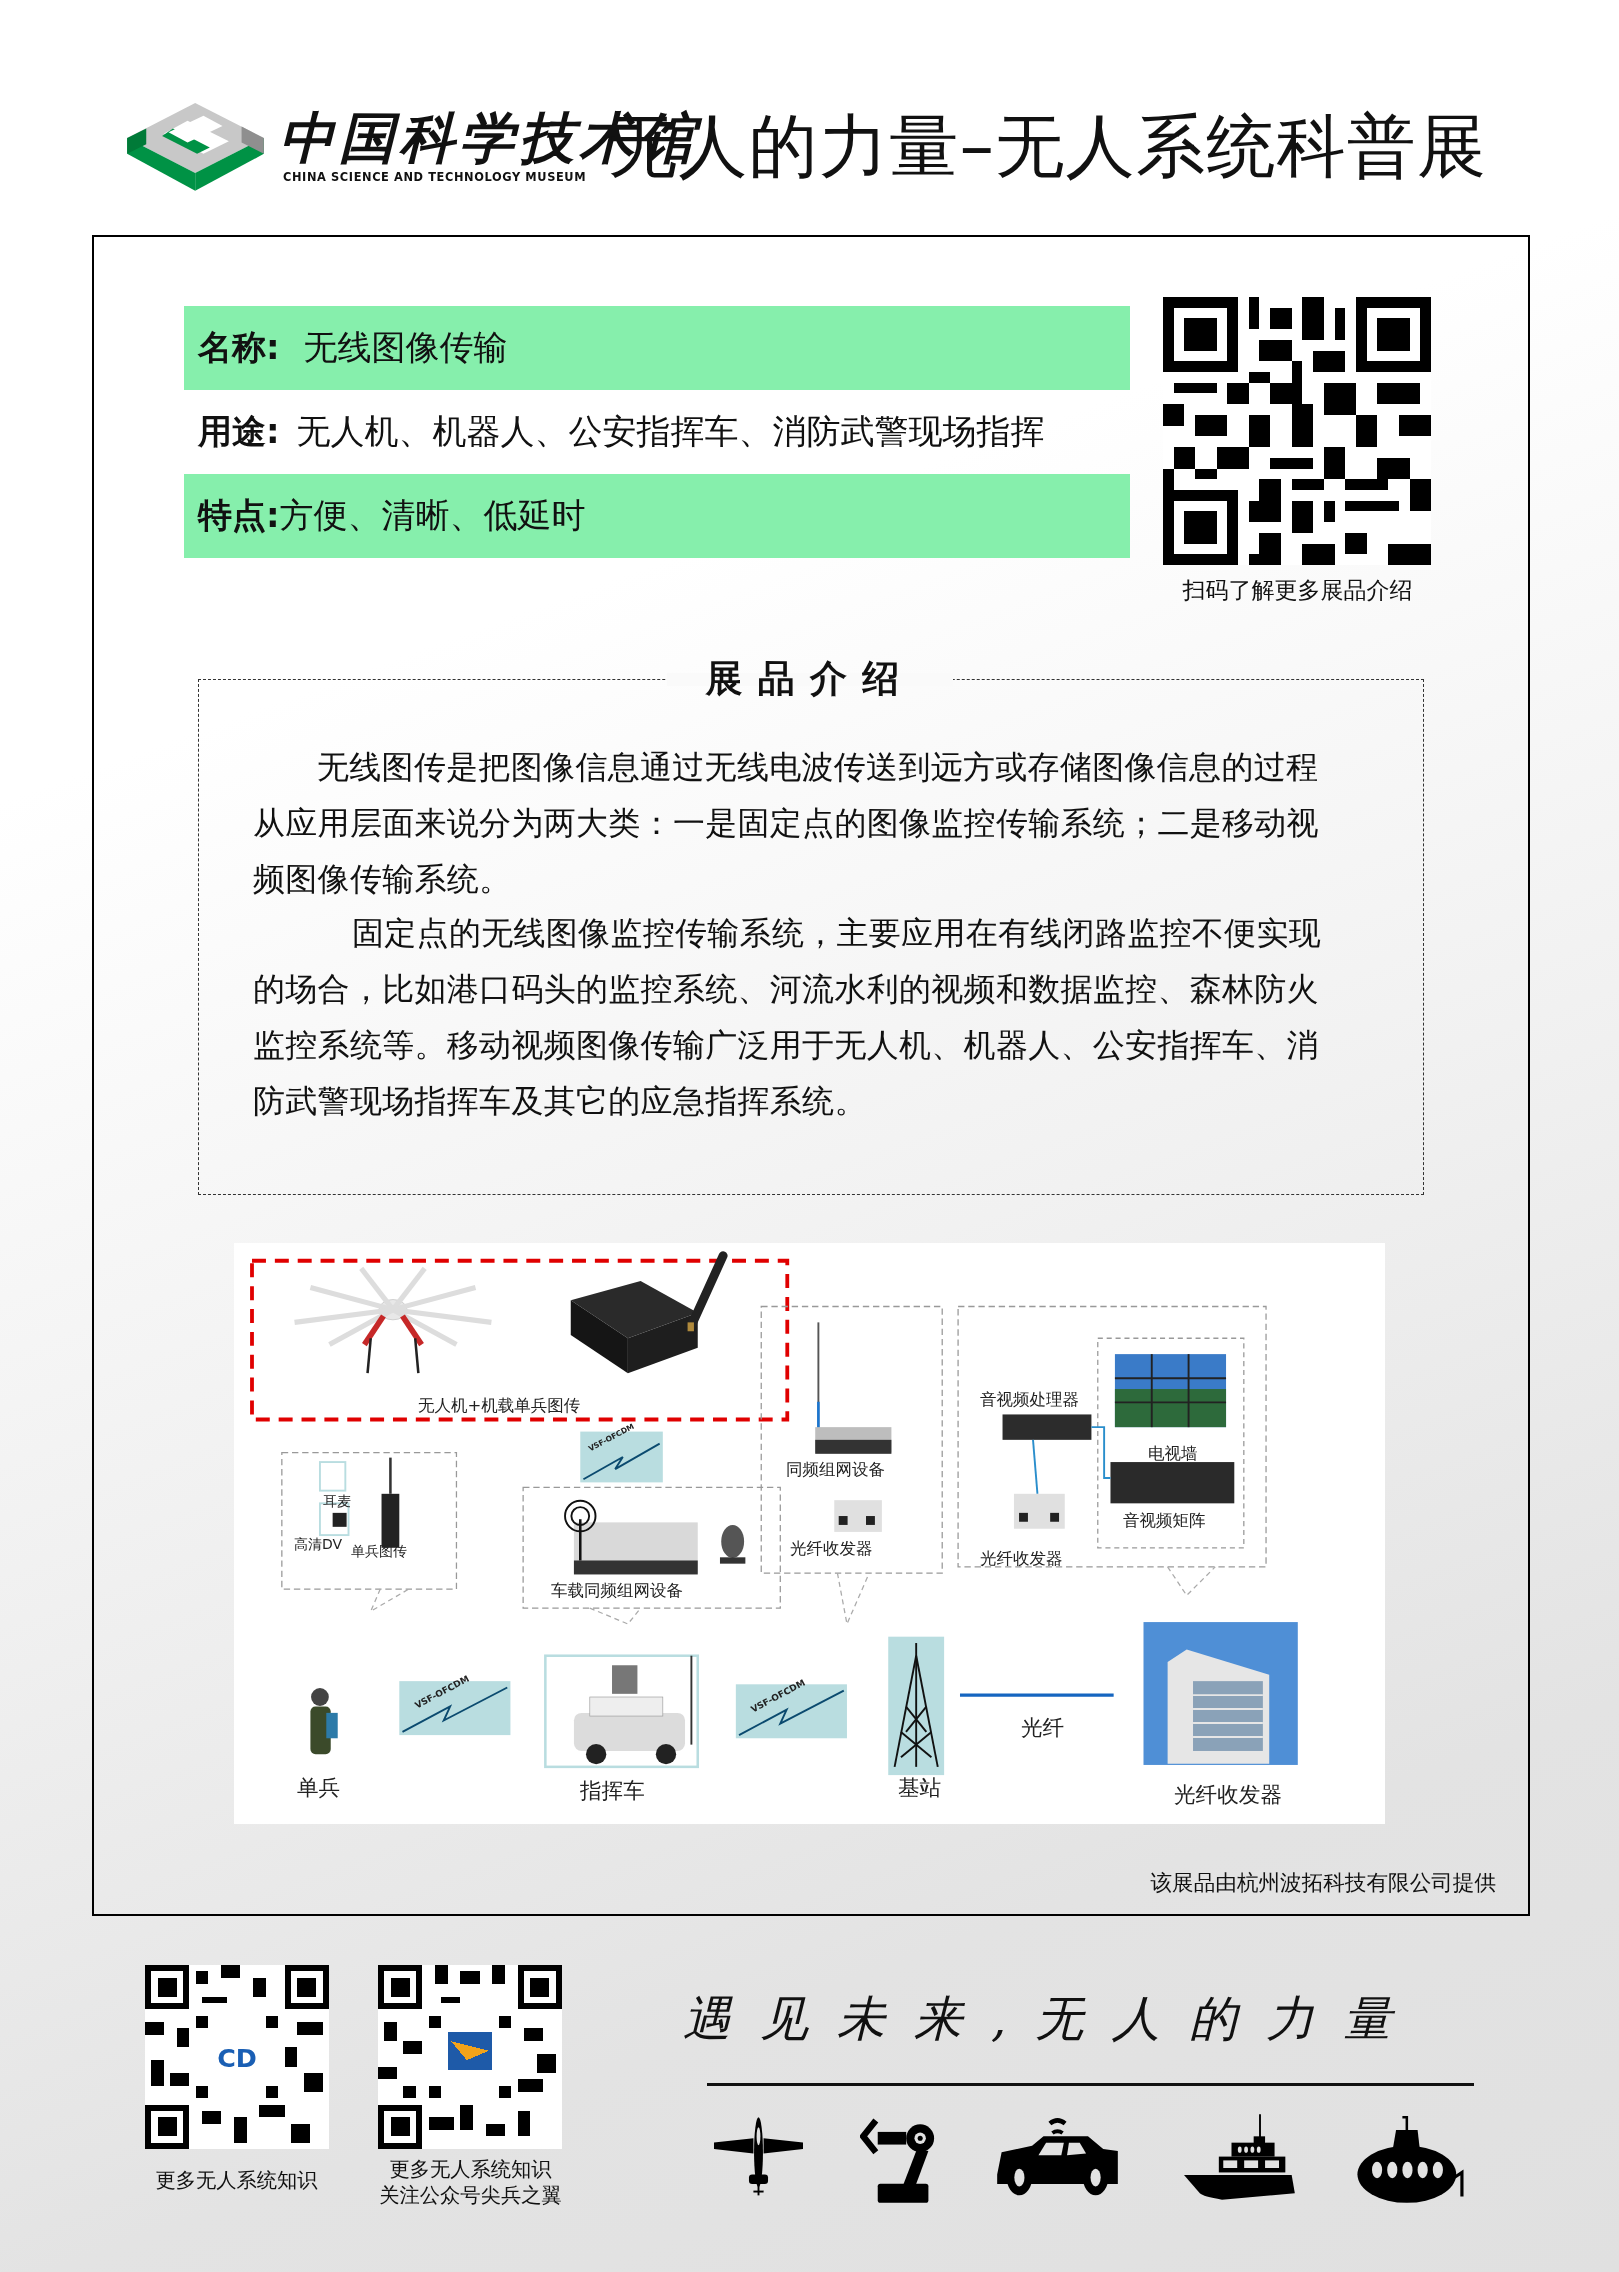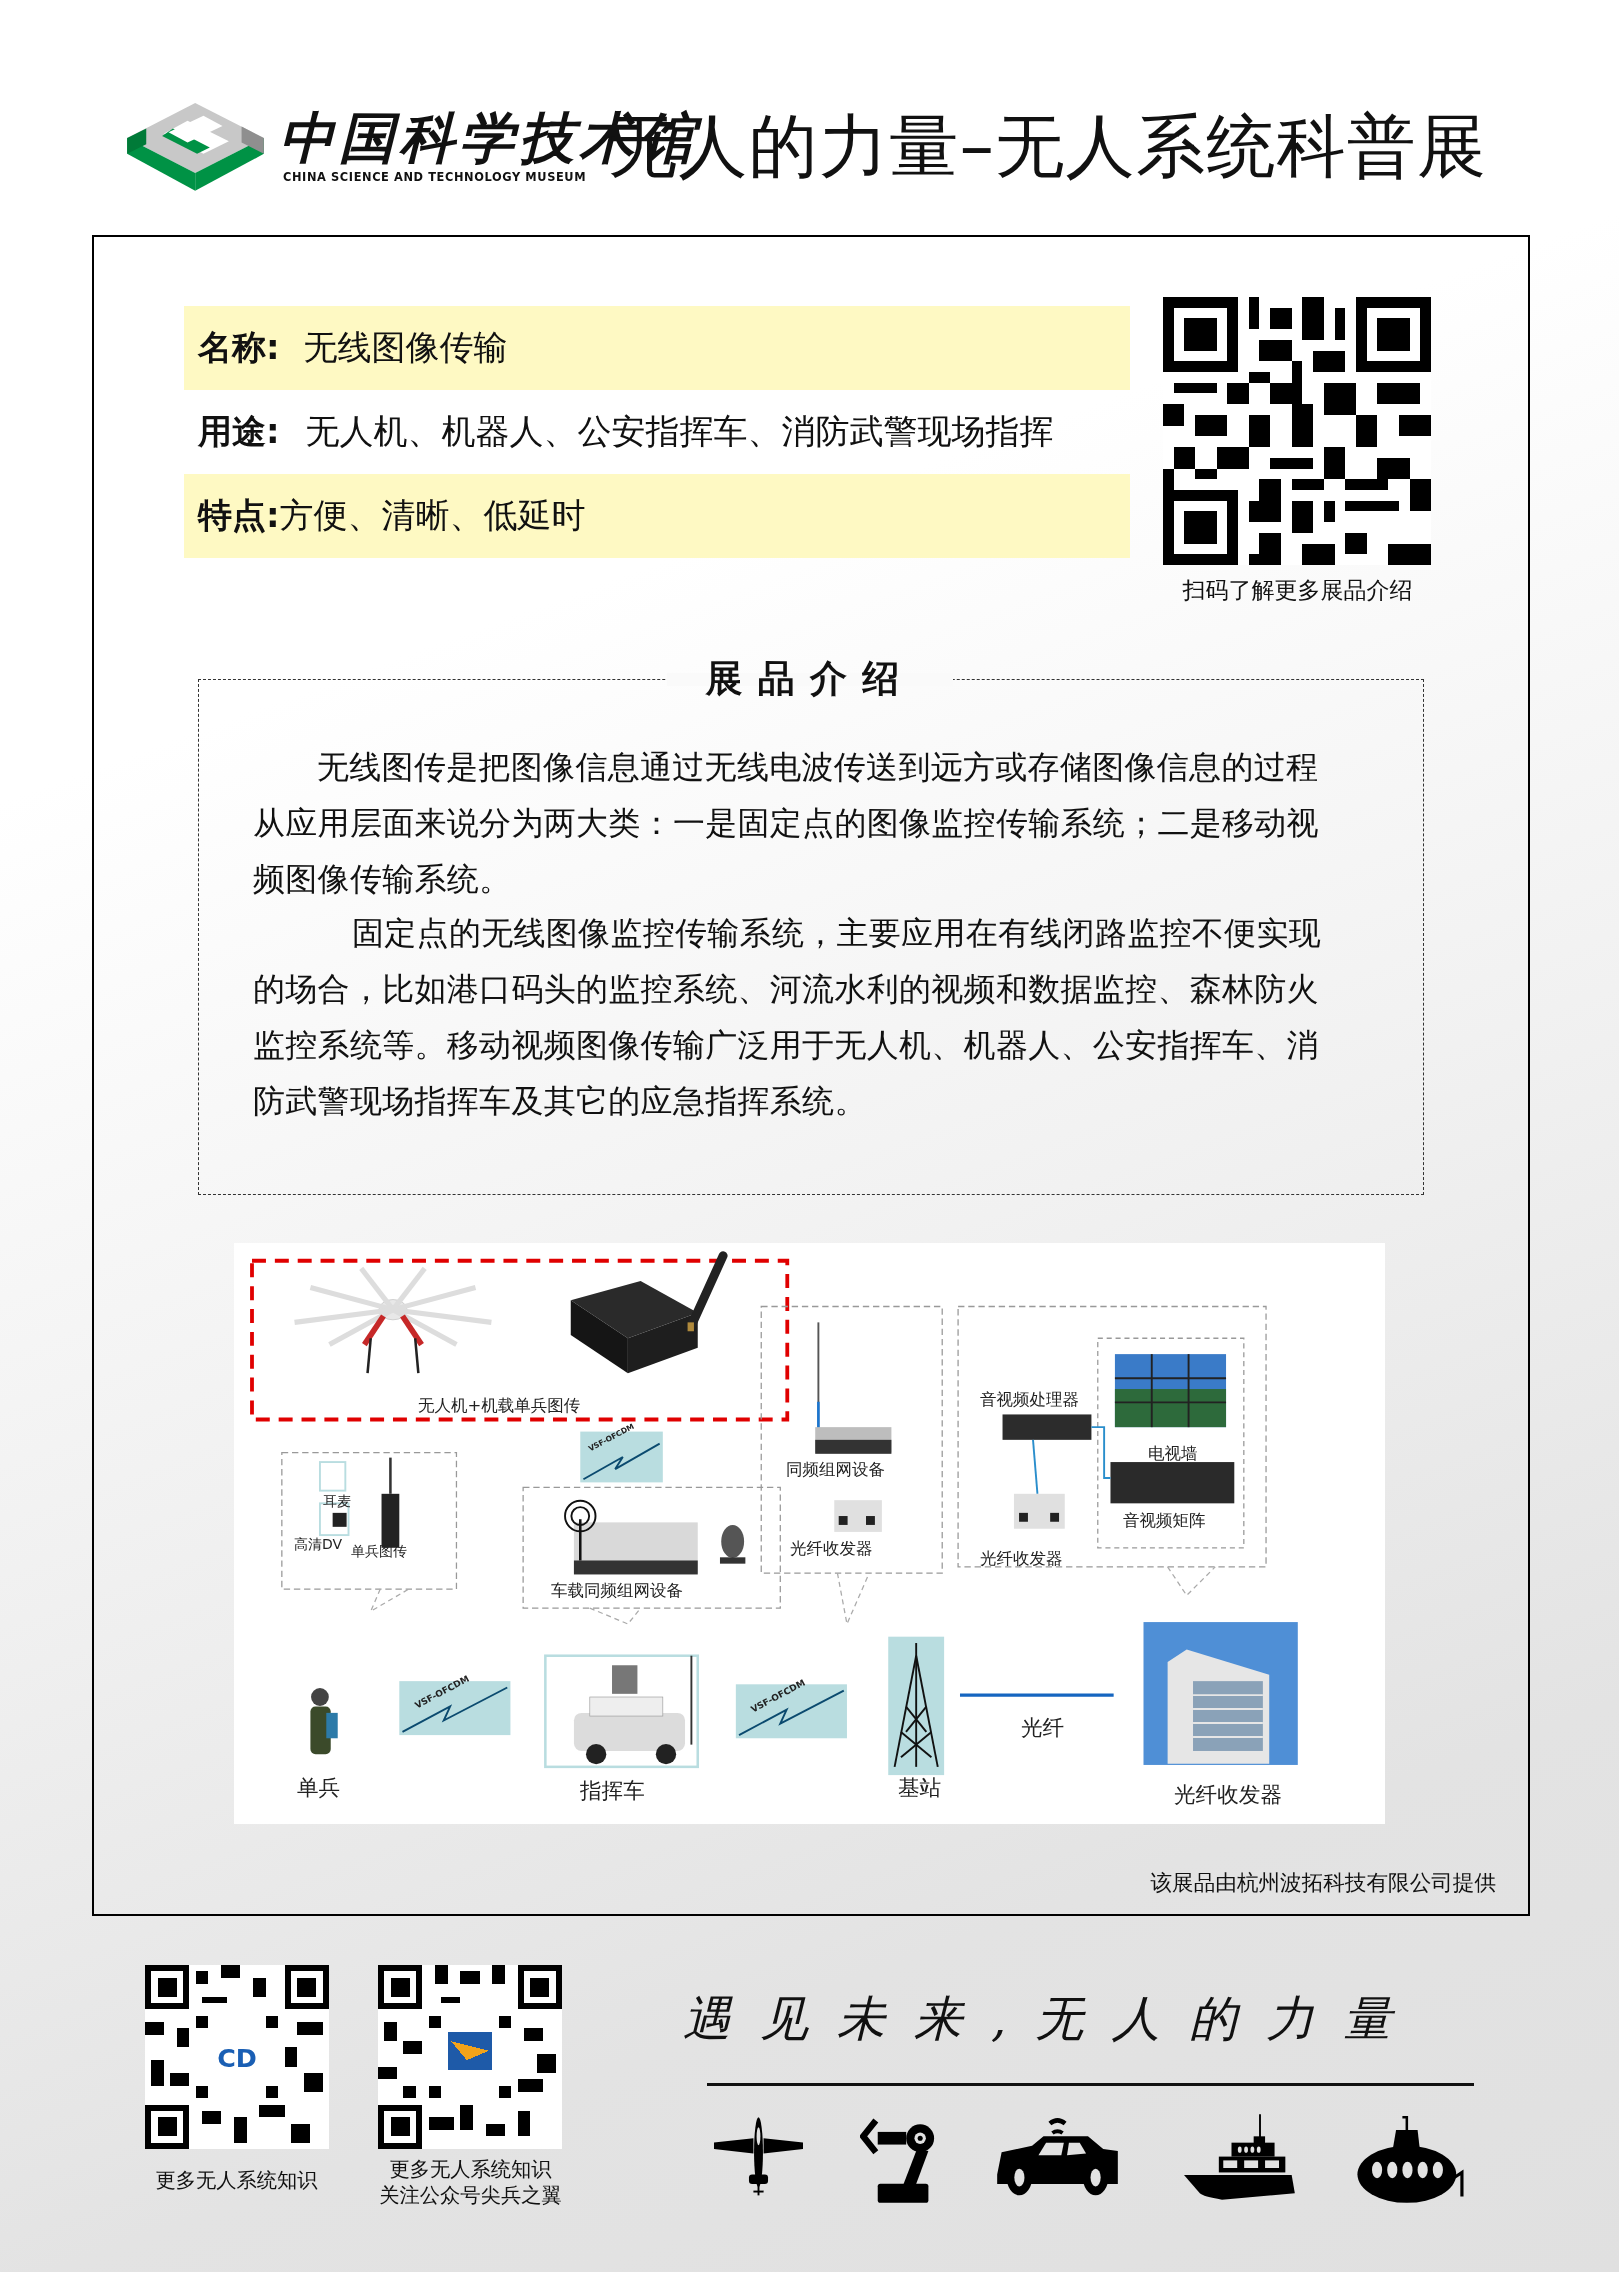--- a/index.html
+++ b/index.html
@@ -8,21 +8,21 @@
     font-family:"DejaVu Sans","Liberation Sans",sans-serif;color:#111;}
   .abs{position:absolute;}
   
   .logo-mark{left:127px;top:103px;width:137px;height:89px;}
   .museum-cn{left:279px;top:107px;font-family:"DejaVu Serif",serif;font-size:55px;font-weight:bold;letter-spacing:5.1px;font-style:italic;line-height:61px;white-space:nowrap;}
   .museum-en{left:283px;top:170px;font-size:11.4px;font-weight:bold;letter-spacing:0.6px;white-space:nowrap;}
   .page-title{left:608px;top:107px;font-size:69px;line-height:79px;white-space:nowrap;letter-spacing:1.3px;}
   
   .frame{left:92px;top:235px;width:1434px;height:1677px;border:2.5px solid #000;}
   .info-row{left:184px;width:946px;height:84px;display:flex;align-items:center;font-size:34px;padding-left:14px;box-sizing:border-box;white-space:nowrap;}
-  .info-row.shade{background:#fef9c3;}
+  .info-row.shade{background:#86efac;}
   .info-row .lbl{font-weight:bold;}
   .qr{background:#fff;}
   .qr-caption{left:1163px;top:575px;width:269px;text-align:center;font-size:23px;white-space:nowrap;}
   
   .intro-box{left:198px;top:679px;width:1226px;height:516px;border:1.9px dashed #333;box-sizing:border-box;}
   .intro-heading{left:667px;top:654px;width:286px;text-align:center;font-size:37px;font-weight:bold;letter-spacing:15.2px;background:transparent;}
   .intro-heading-mask{left:667px;top:673px;width:286px;height:12.7px;background:#fafafa;}
   .intro-line{left:253px;font-size:32px;line-height:38px;white-space:nowrap;letter-spacing:0.3px;}
   
   .diagram{left:234px;top:1243px;width:1151px;height:581px;background:#fff;}
@@ -55,21 +55,21 @@
 <div class="abs page-title">无人的力量–无人系统科普展</div>
 
 <div class="abs frame"></div>
 
 <div class="abs info-row shade" style="top:306px">
   <span class="lbl">名称:</span>
   <span style="margin-left:24px">无线图像传输</span>
 </div>
 <div class="abs info-row" style="top:390px">
   <span class="lbl">用途:</span>
-  <span style="margin-left:26px">无人机、机器人、公安指挥车、消防武警现场指挥</span>
+  <span style="margin-left:17px">无人机、机器人、公安指挥车、消防武警现场指挥</span>
 </div>
 <div class="abs info-row shade" style="top:474px">
   <span class="lbl">特点:</span>
   <span style="">方便、清晰、低延时</span>
 </div>
 
 <div class="abs qr" style="left:1163px;top:297px;width:268px;height:268px">
   <svg width="268" height="268" viewBox="0 0 25 25" shape-rendering="crispEdges">
     <rect width="25" height="25" fill="#fff"></rect>
     <g fill="#000">

